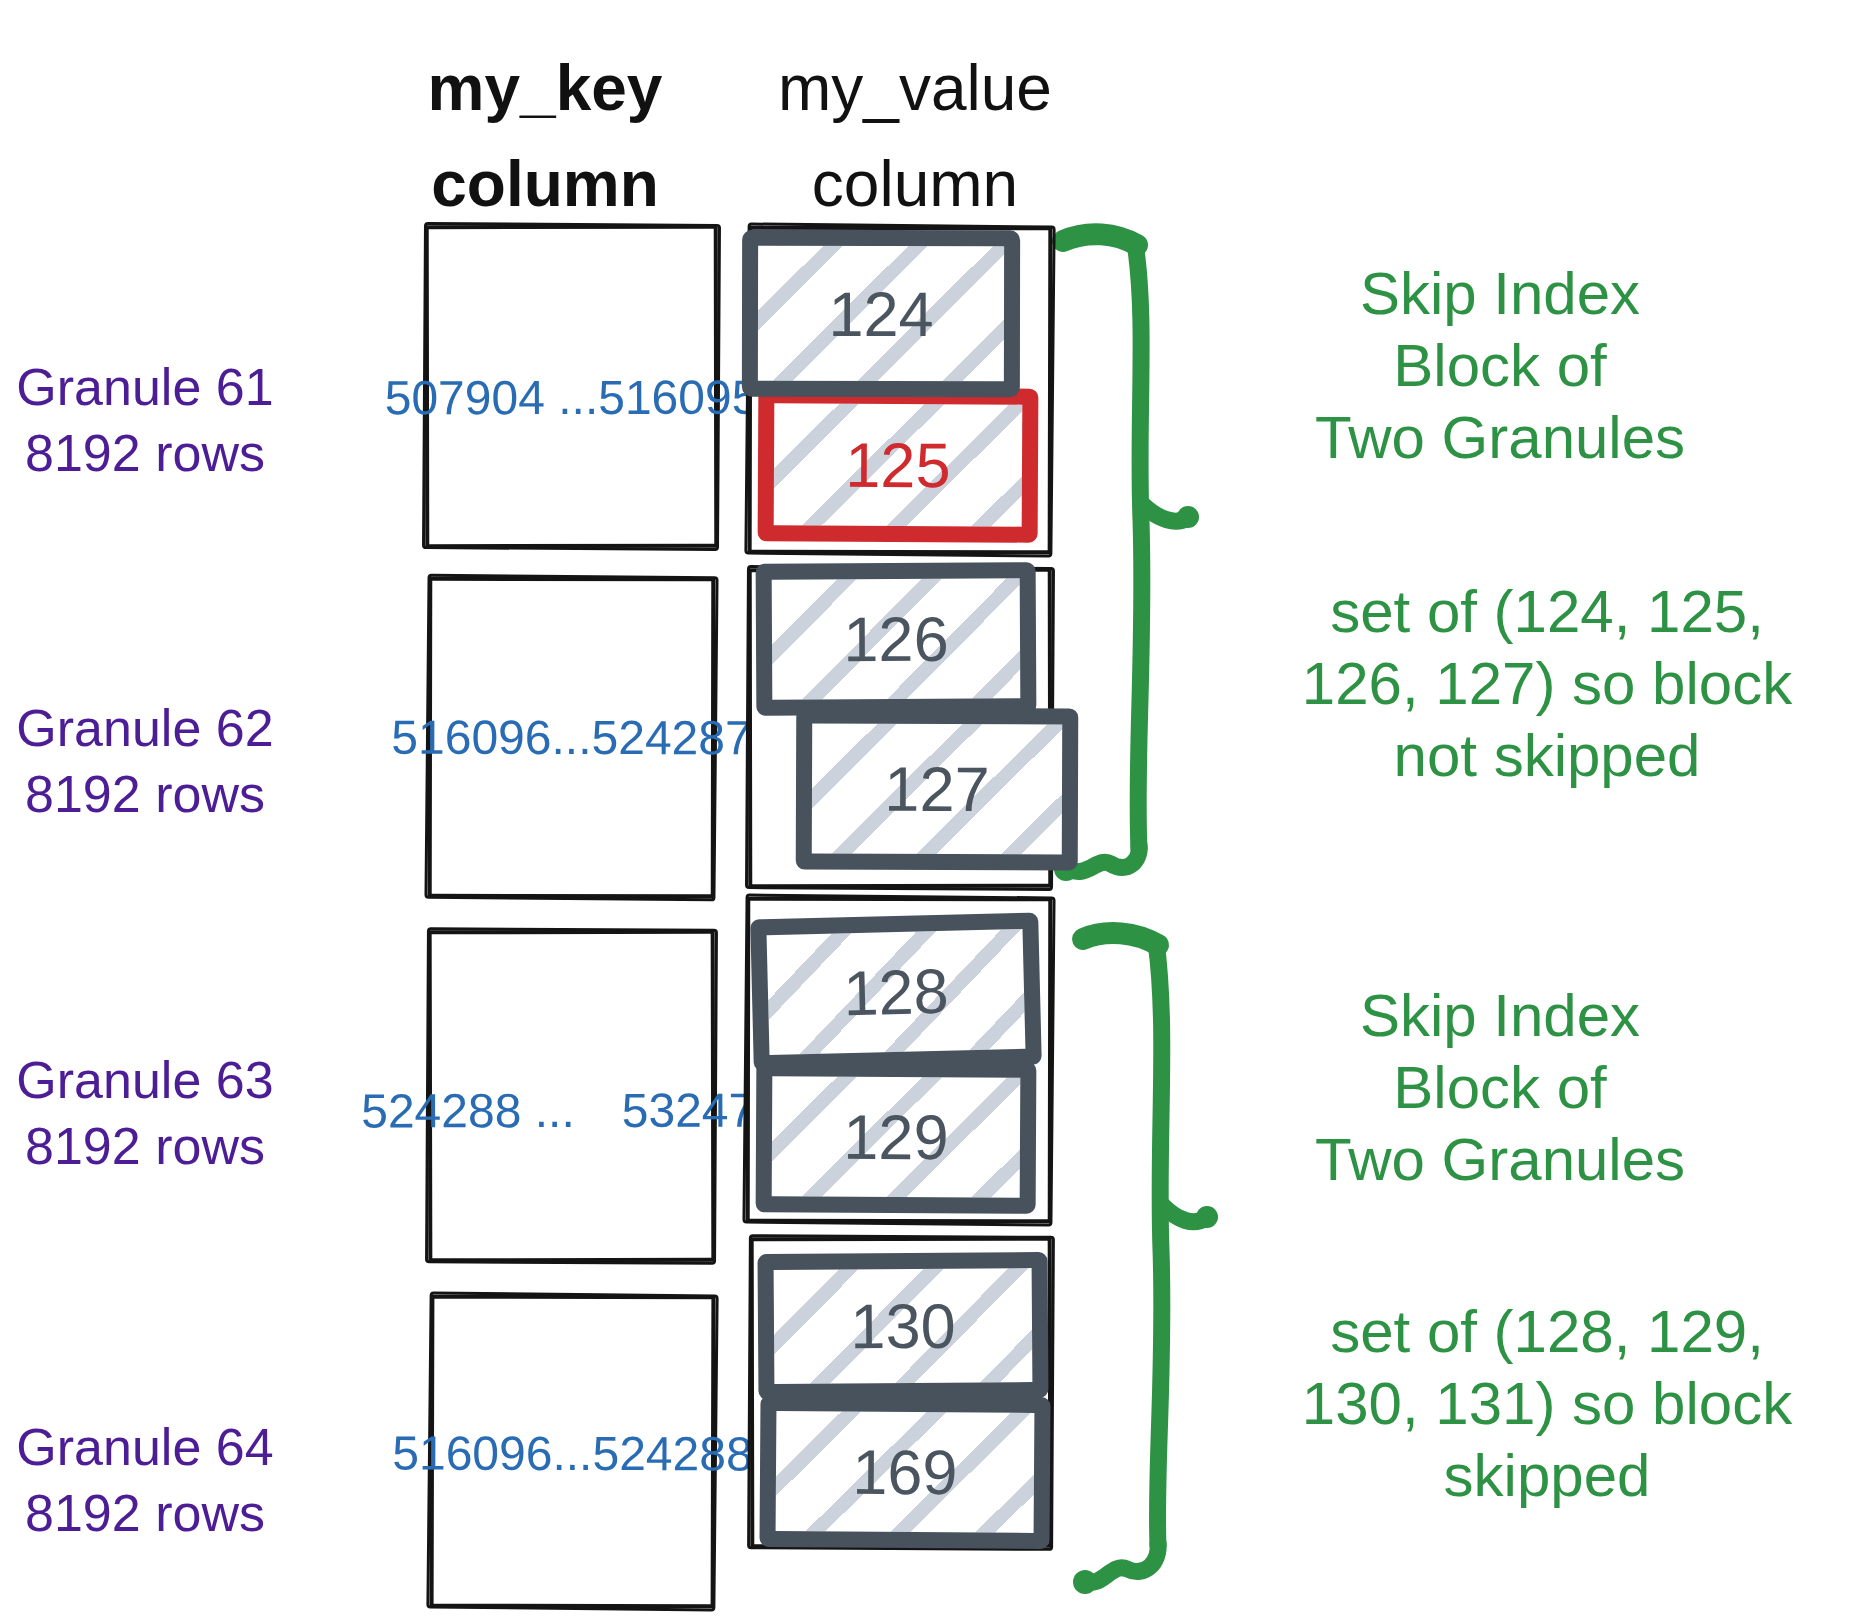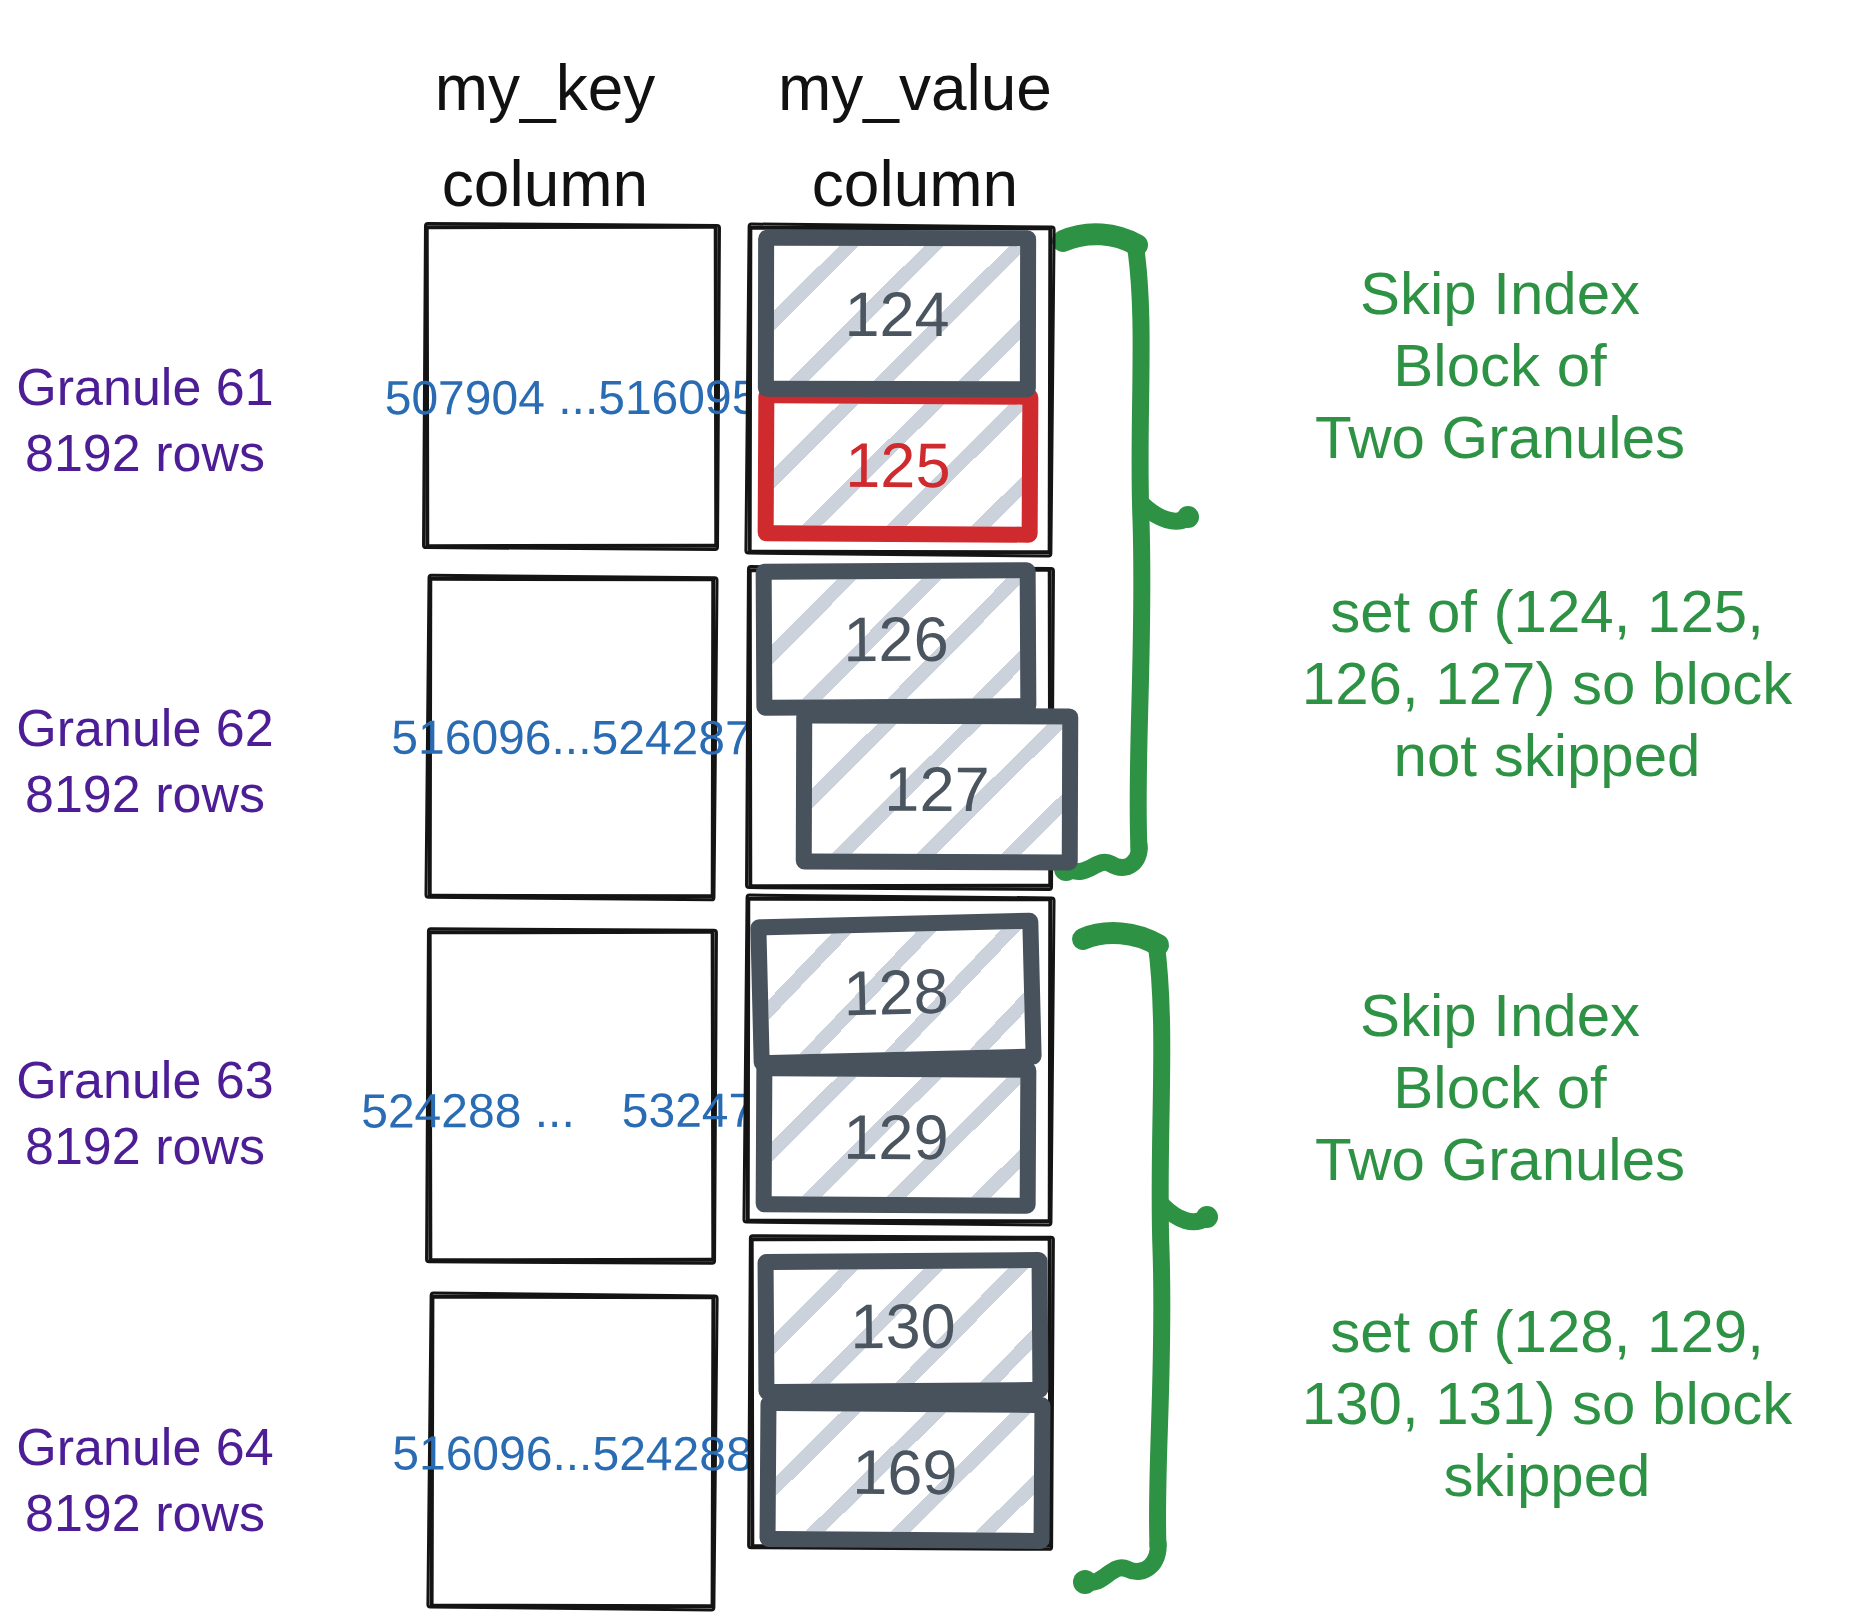--- a/index.html
+++ b/index.html
@@ -55,21 +55,21 @@
     font-size:60px; line-height:72px; white-space:nowrap;
   }
 
   .overlay { position:absolute; left:0; top:0; pointer-events:none; }
 </style>
 </head>
 <body>
 
 <div class="canvas">
 
-  <div class="col-header" style="left:345px; top:40px; width:400px;">
+  <div class="col-header" style="left:345px; top:40px; width:400px;font-weight:bold;">
     <div>my_key</div>
     <div>column</div>
   </div>
   <div class="col-header" style="left:715px; top:40px; width:400px;">
     <div>my_value</div>
     <div>column</div>
   </div>
 
   <div class="glabel" style="top:354px;">
     <div>Granule 61</div>
@@ -111,21 +111,21 @@
       <div>516096...</div>
       <div>524288</div>
     </div>
   </div>
 
   <div class="sketch" style="left:748px; top:226px; width:296px; height:320px; transform:rotate(0.12deg); z-index:1;"></div>
   <div class="sketch" style="left:748px; top:568px; width:296px; height:312px; transform:rotate(-0.1deg); z-index:1;"></div>
   <div class="sketch" style="left:746px; top:897px; width:298px; height:318px; transform:rotate(0.1deg); z-index:1;"></div>
   <div class="sketch" style="left:750px; top:1237px; width:294px; height:303px; transform:rotate(-0.12deg); z-index:1;"></div>
 
-  <div class="vblock" style="left:758px; top:230px; width:278px; height:167px; z-index:5; transform:rotate(0.1deg);">
+  <div class="vblock" style="left:742px; top:230px; width:278px; height:167px; z-index:5; transform:rotate(0.1deg);border-radius:10px;">
     <span>124</span>
   </div>
   <div class="vblock red" style="left:758px; top:388px; width:280px; height:154px; z-index:4; transform:rotate(0.3deg);">
     <span>125</span>
   </div>
   <div class="vblock" style="left:756px; top:563px; width:280px; height:152px; z-index:5; transform:rotate(-0.3deg);">
     <span>126</span>
   </div>
   <div class="vblock" style="left:796px; top:708px; width:282px; height:162px; z-index:4; transform:rotate(0.2deg);">
     <span>127</span>

